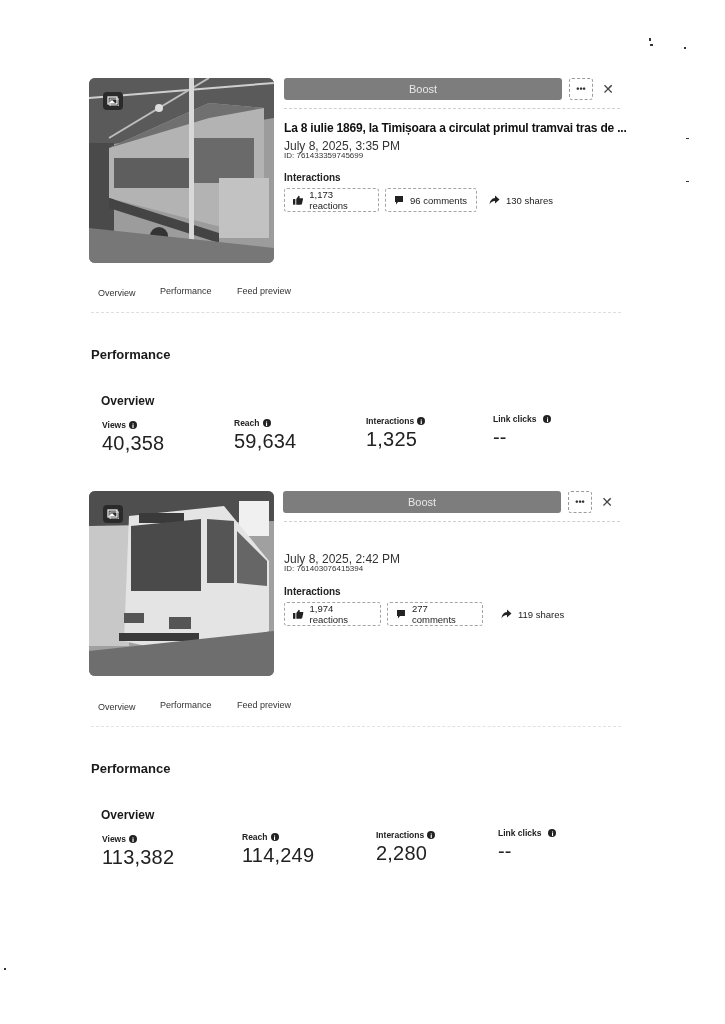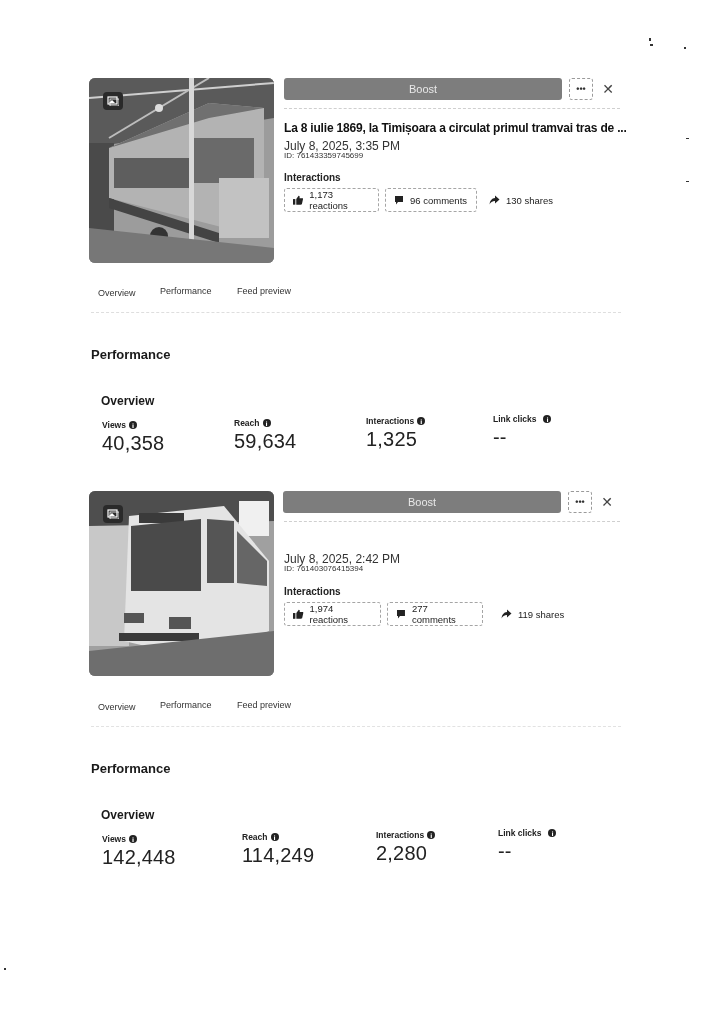--- a/index.html
+++ b/index.html
@@ -324,21 +324,21 @@
   <div class="divider-dotted" style="left:91px; top:235px; width:530px; border-color:#e2e2e2;"></div>
 
   <div class="section-title" style="top:270px;">Performance</div>
   <div class="overview-title" style="top:317px;">Overview</div>
 
   <div class="metric" style="left:102px; top:343px;">
     <div class="metric-label">
         <span>Views</span>
         <span class="info-icon">i</span>
       </div>
-    <div class="metric-value">142,448</div>
+    <div class="metric-value">113,382</div>
   </div>
   <div class="metric" style="left:242px; top:341px;">
     <div class="metric-label">
         <span>Reach</span>
         <span class="info-icon">i</span>
       </div>
     <div class="metric-value">114,249</div>
   </div>
   <div class="metric" style="left:376px; top:339px;">
     <div class="metric-label">

